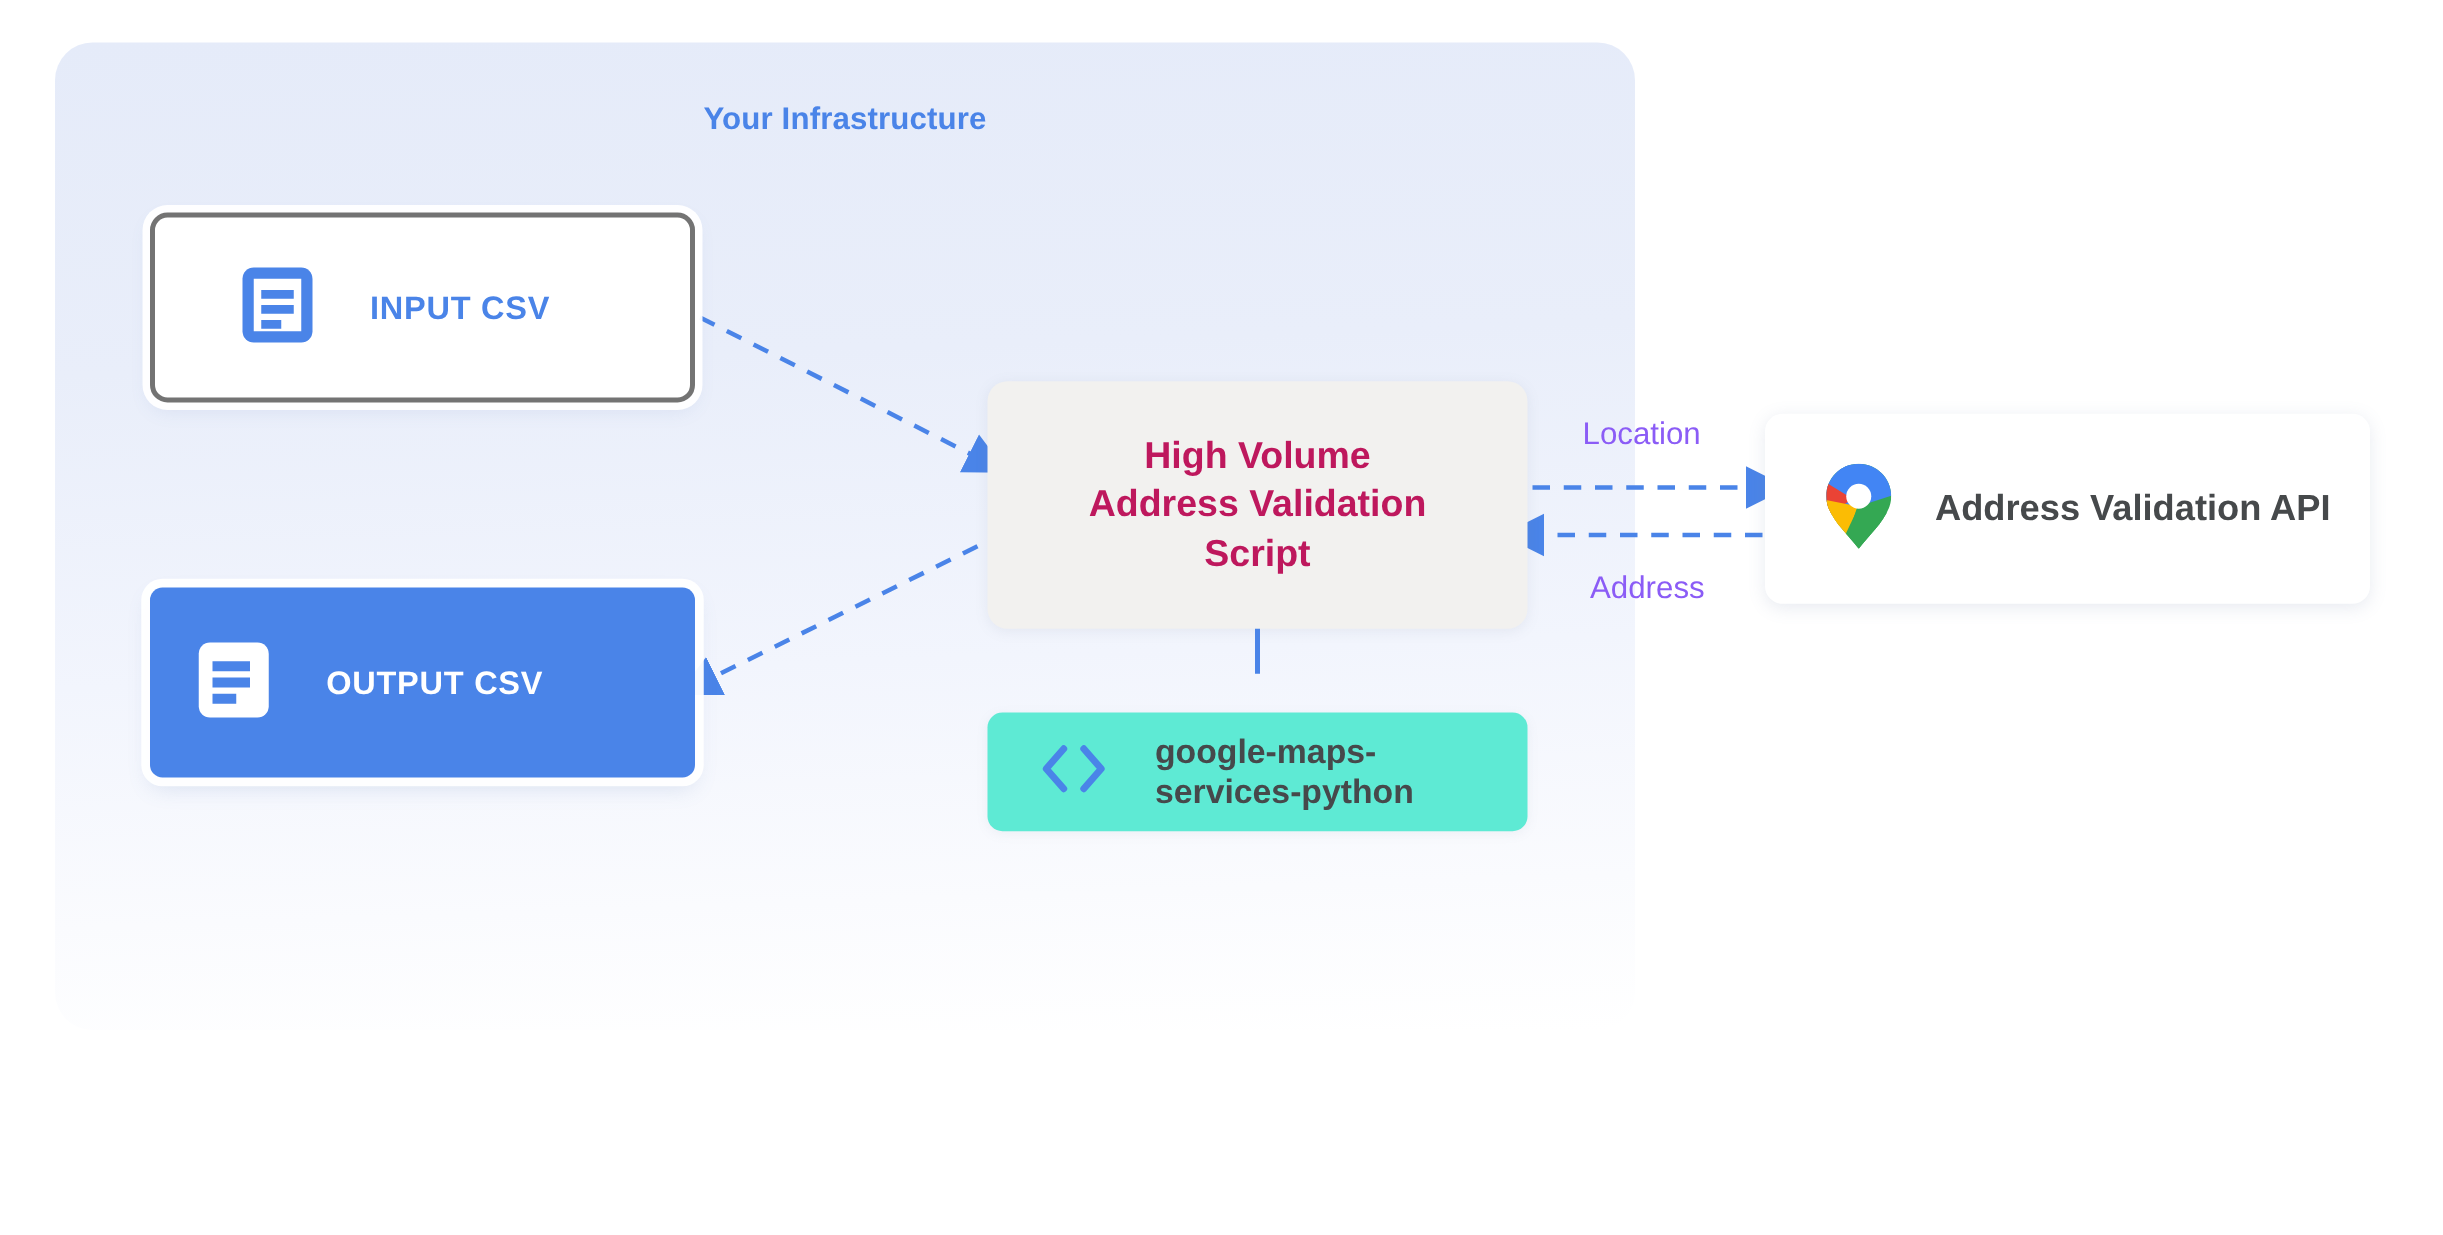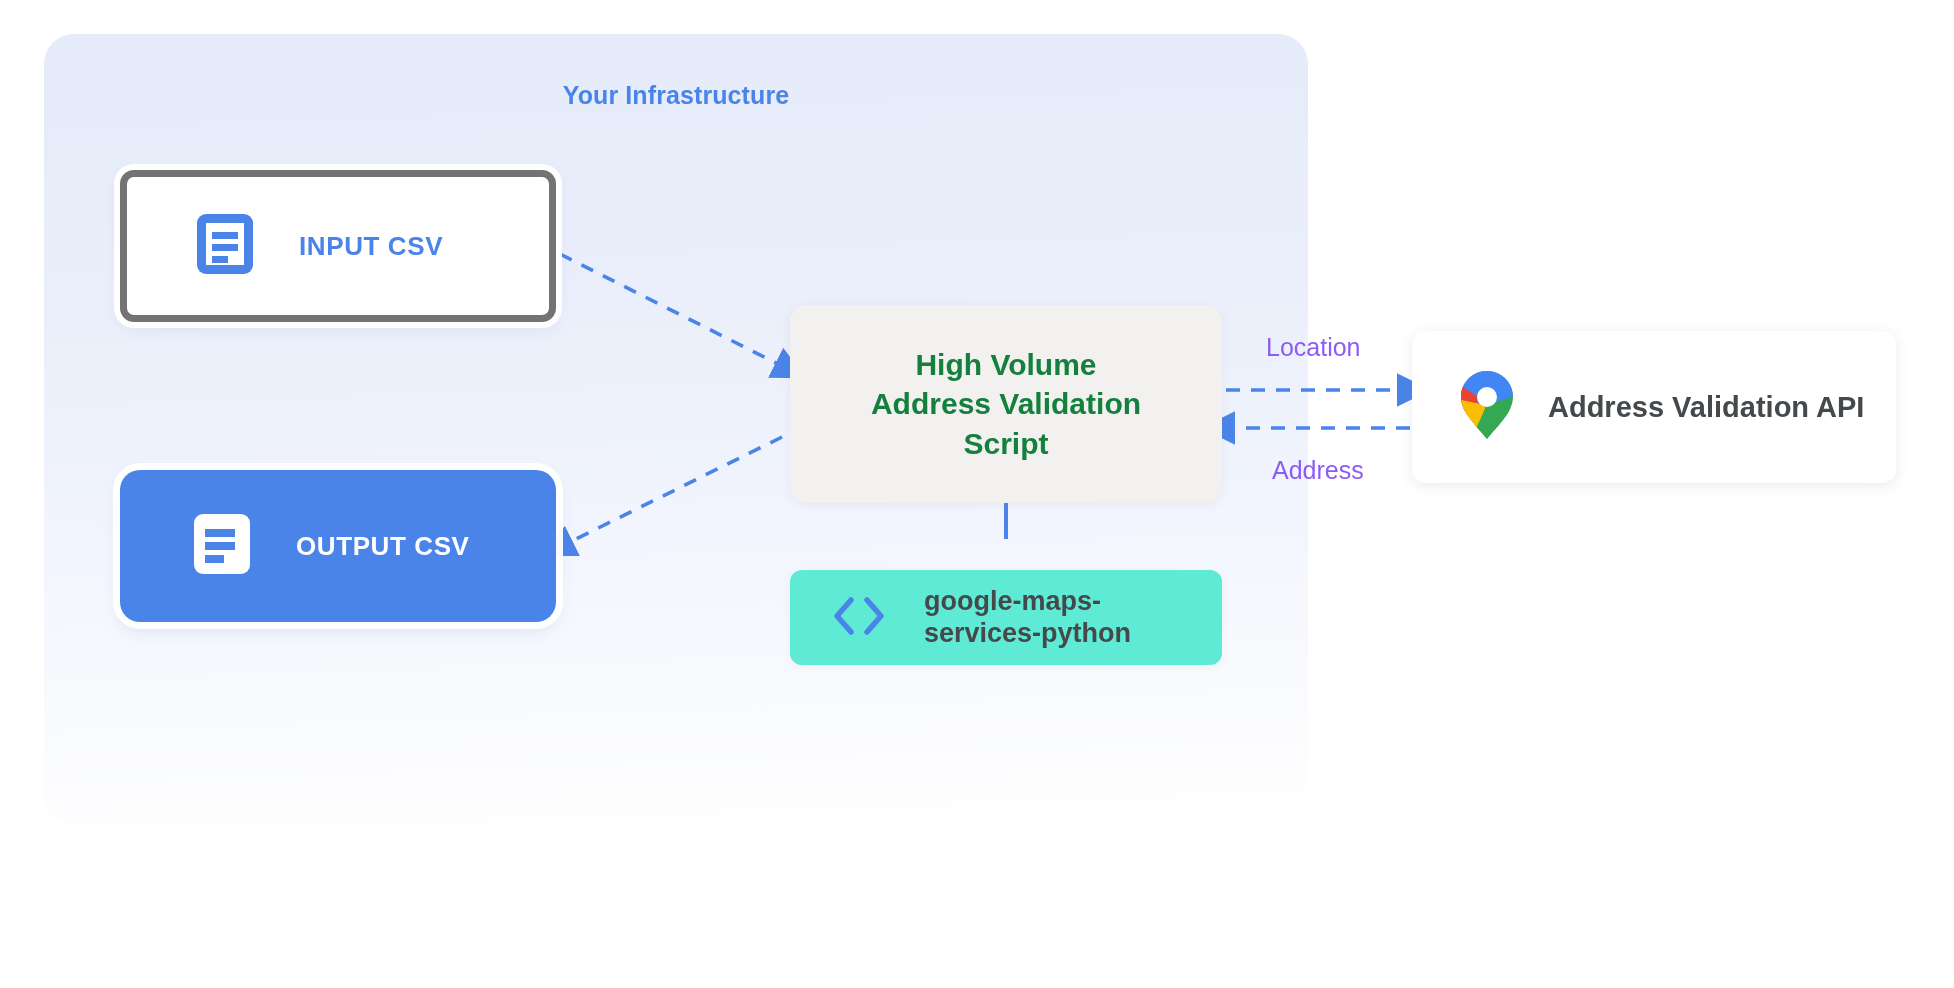--- a/index.html
+++ b/index.html
@@ -52,34 +52,34 @@
     display: flex;
     align-items: center;
   }
 
   .input-csv {
     left: 120px;
     top: 170px;
     width: 436px;
     height: 152px;
     background: #ffffff;
-    border: 7px solid #737373;
+    border: 4px solid #737373;
     border-radius: 14px;
     box-shadow: 0 0 0 6px rgba(255,255,255,0.95), 0 6px 16px rgba(90,120,180,0.13);
     padding-left: 66px;
   }
   .output-csv {
     left: 120px;
     top: 470px;
     width: 436px;
     height: 152px;
     background: #4a84e8;
-    border-radius: 20px;
+    border-radius: 10px;
     box-shadow: 0 0 0 7px rgba(255,255,255,0.95), 0 8px 18px rgba(90,120,180,0.18);
-    padding-left: 70px;
+    padding-left: 35px;
   }
 
   .csv-label {
     font-size: 26px;
     font-weight: 700;
     letter-spacing: 0.6px;
     margin-left: 42px;
     white-space: nowrap;
   }
   .input-csv .csv-label { color: #4a84e8; }
@@ -94,21 +94,21 @@
     background: #f2f1ef;
     border-radius: 16px;
     flex-direction: column;
     justify-content: center;
     align-items: center;
     box-shadow: 0 2px 10px rgba(120,130,150,0.10);
   }
   .script-title {
     font-size: 30px;
     font-weight: 700;
-    color: #15803d;
+    color: #be185d;
     line-height: 1.31;
     text-align: center;
     white-space: pre-line;
   }
 
   .connector {
     position: absolute;
     left: 1004px;
     top: 503px;
     width: 4px;

